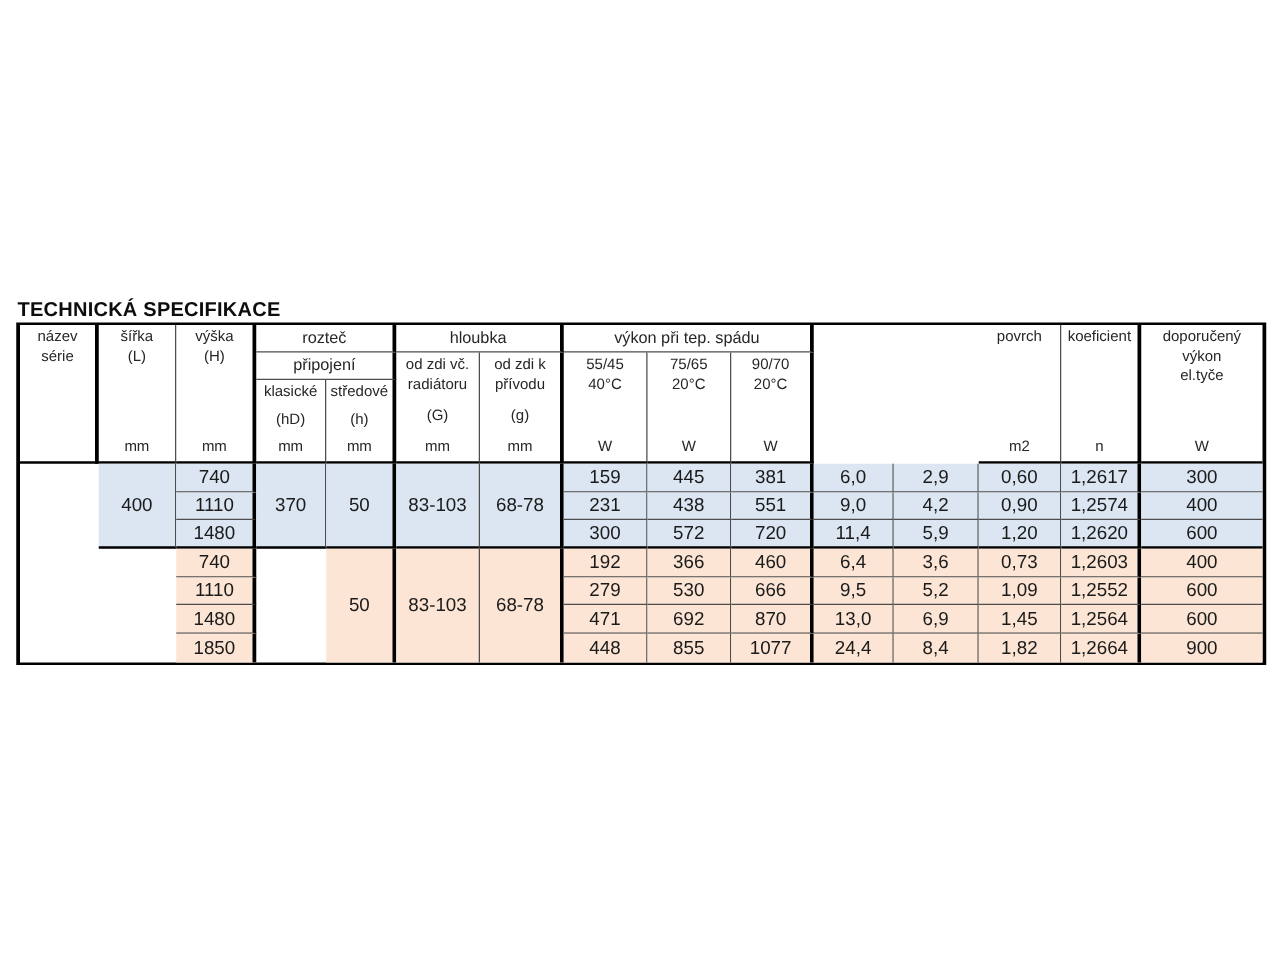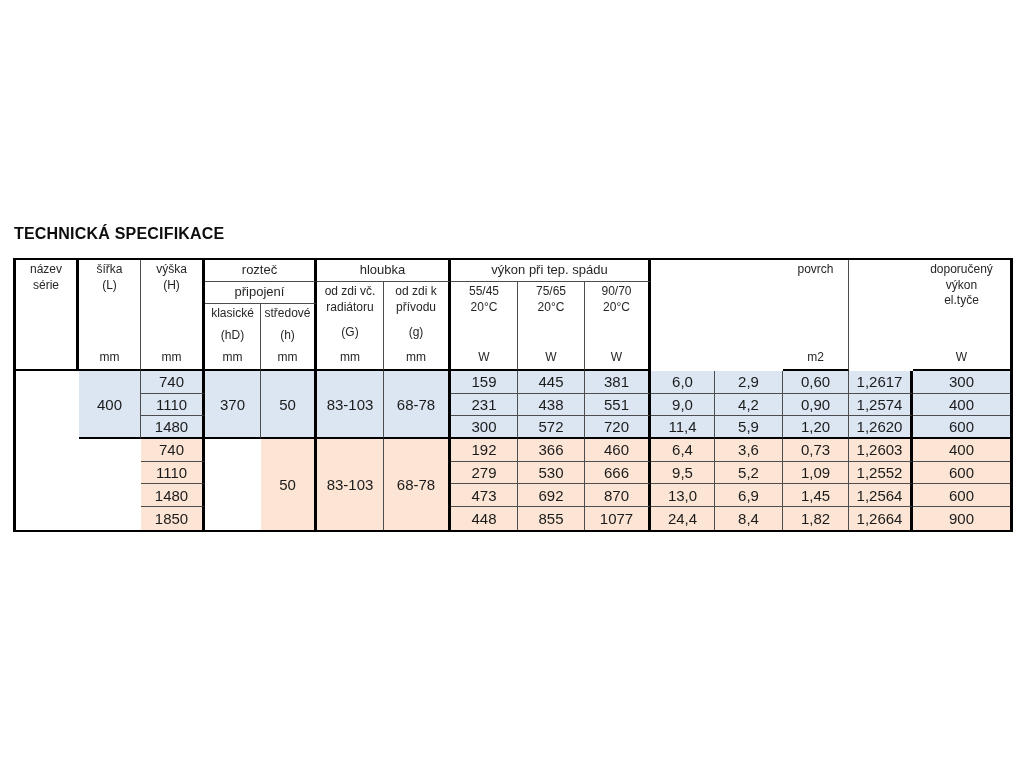--- a/index.html
+++ b/index.html
@@ -2,21 +2,21 @@
 <html><head>
 <meta charset="utf-8">
 <style>
   html,body{margin:0;padding:0}
   body{
     width:1024px;height:768px;background:#ffffff;position:relative;
     font-family:"Liberation Sans", sans-serif;
     --blue-row:#dbe6f2; --peach-row:#fce5d4; --grid-thin:#4d4d4d; --grid-thick:#000000;
   }
   #page-title{
-    position:absolute;left:14px;top:225px;
+    position:absolute;left:14px;top:240px;
     font-size:16px;font-weight:bold;color:#0d0d0d;letter-spacing:.2px;
   }
   #spec-table{
     position:absolute;left:13px;top:258px;
     display:grid;
     grid-template-columns:63px 62px 64px 56px 56px 67px 67px 67px 67px 66px 64px 68px 66px 64px 97px;
     grid-template-rows:22px 22px 67px repeat(7,22.7px);
     border:2px solid var(--grid-thick);
     border-left-width:3px;border-right-width:3px;
     background:#fff;
@@ -90,37 +90,41 @@
     <span>od zdi k
 přívodu</span>
     <span>(g)</span>
     <span>mm</span>
   </div>
 
   <div class="c h strip brT" style="grid-column:8/11;grid-row:1">výkon při tep.  spádu</div>
 
   <div class="c h bbT" style="grid-column:8;grid-row:2/4">
     <span>55/45
-20°C</span>
+40°C</span>
     <span>W</span>
   </div>
   <div class="c h bbT" style="grid-column:9;grid-row:2/4">
     <span>75/65
 20°C</span>
     <span>W</span>
   </div>
   <div class="c h brT bbT" style="grid-column:10;grid-row:2/4">
     <span>90/70
 20°C</span>
     <span>W</span>
   </div>
 
   <div class="c h bbT" style="grid-column:13;grid-row:1/4">
     <span>povrch</span>
     <span>m2</span>
+  </div>
+  <div class="c h brT bbT" style="grid-column:14;grid-row:1/4">
+    <span>koeficient</span>
+    <span>n</span>
   </div>
   <div class="c h br0 bbT" style="grid-column:15;grid-row:1/4">
     <span>doporučený
 výkon
 el.tyče</span>
     <span>W</span>
   </div>
 
 
   <div class="c bg-b bbT" style="grid-column:2;grid-row:4/7">400</div>
@@ -178,21 +182,21 @@
 
   <div class="c bg-p" style="grid-column:8;grid-row:8">279</div>
   <div class="c bg-p" style="grid-column:9;grid-row:8">530</div>
   <div class="c bg-p brT" style="grid-column:10;grid-row:8">666</div>
   <div class="c bg-p" style="grid-column:11;grid-row:8">9,5</div>
   <div class="c bg-p" style="grid-column:12;grid-row:8">5,2</div>
   <div class="c bg-p" style="grid-column:13;grid-row:8">1,09</div>
   <div class="c bg-p brT" style="grid-column:14;grid-row:8">1,2552</div>
   <div class="c bg-p br0" style="grid-column:15;grid-row:8">600</div>
 
-  <div class="c bg-p" style="grid-column:8;grid-row:9">473</div>
+  <div class="c bg-p" style="grid-column:8;grid-row:9">471</div>
   <div class="c bg-p" style="grid-column:9;grid-row:9">692</div>
   <div class="c bg-p brT" style="grid-column:10;grid-row:9">870</div>
   <div class="c bg-p" style="grid-column:11;grid-row:9">13,0</div>
   <div class="c bg-p" style="grid-column:12;grid-row:9">6,9</div>
   <div class="c bg-p" style="grid-column:13;grid-row:9">1,45</div>
   <div class="c bg-p brT" style="grid-column:14;grid-row:9">1,2564</div>
   <div class="c bg-p br0" style="grid-column:15;grid-row:9">600</div>
 
   <div class="c bg-p bb0" style="grid-column:8;grid-row:10">448</div>
   <div class="c bg-p bb0" style="grid-column:9;grid-row:10">855</div>

